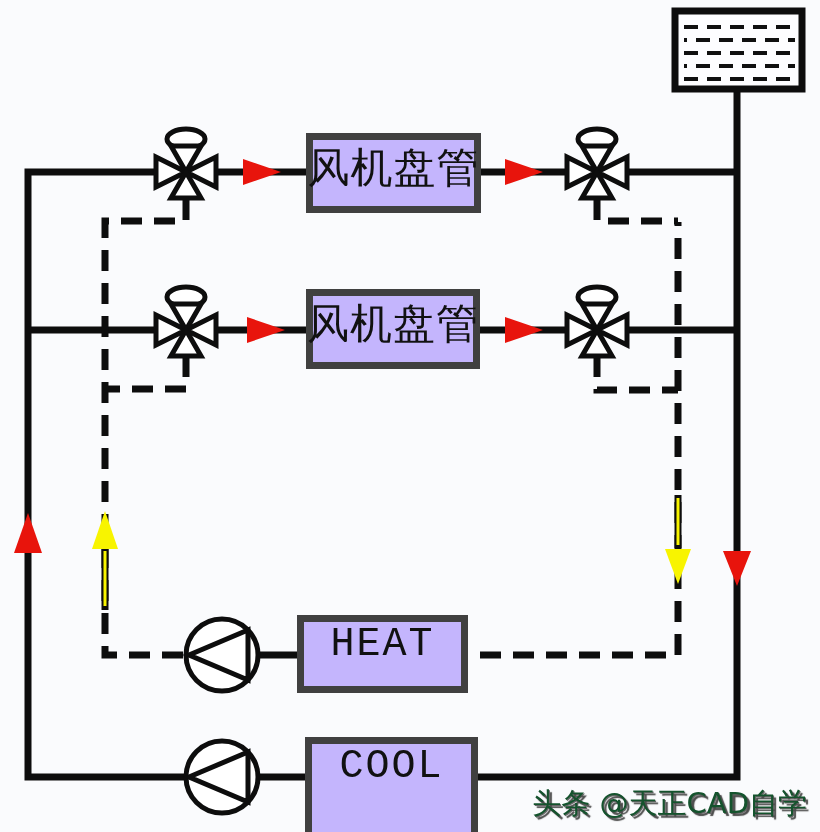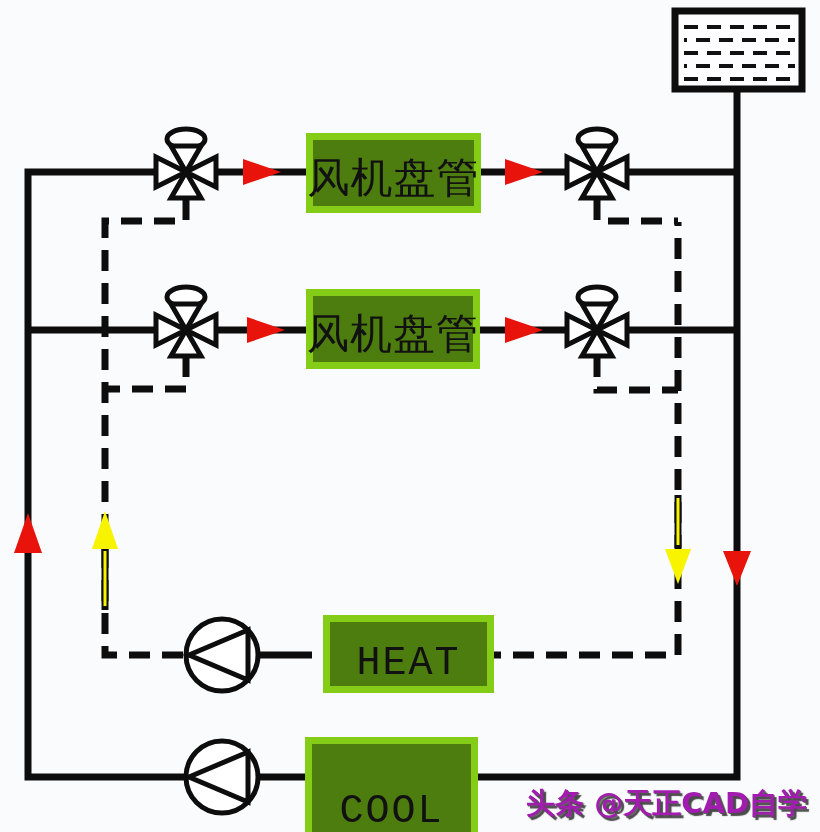--- a/index.html
+++ b/index.html
@@ -19,42 +19,42 @@
   .solid{fill:none;stroke:#0d0d0d;stroke-width:7;}
   .dashed{fill:none;stroke:#0d0d0d;stroke-width:7;stroke-dasharray:21 12;}
   .waterline{fill:none;stroke:#101010;stroke-width:4;stroke-dasharray:14 9;}
   .sym{fill:#ffffff;stroke:#0d0d0d;stroke-width:5;}
   .arrow-red{fill:#e8140c;stroke:none;}
   .arrow-yellow{fill:#f8f400;stroke:none;}
 
   .box{
     position:absolute;
     box-sizing:border-box;
-    border:7px solid #84cc16;
-    background:#4d7c0f;
-    display:flex;align-items:flex-end;justify-content:center;
+    border:7px solid #404040;
+    background:#c4b5fd;
+    display:flex;align-items:flex-start;justify-content:center;
   }
   .box-fan1{left:306px;top:133px;width:175px;height:80px;}
   .box-fan2{left:306px;top:289px;width:174px;height:80px;}
-  .box-heat{left:323px;top:615px;width:171px;height:78px;}
+  .box-heat{left:297px;top:615px;width:171px;height:78px;}
   .box-cool{left:305px;top:737px;width:173px;height:104px;}
 
   .cjk-label{
     font-family:"DejaVu Sans",sans-serif;
     font-size:42px;color:#111;letter-spacing:1px;white-space:nowrap;
   }
   .en-label{
     font-family:"Liberation Mono","DejaVu Sans Mono",monospace;
     font-size:40px;color:#111;letter-spacing:2px;white-space:nowrap;
   }
   .watermark{
     position:absolute;right:13px;bottom:8px;
     font-family:"DejaVu Sans",sans-serif;
-    font-size:29px;font-weight:700;
-    color:#a21caf;
+    font-size:29px;font-weight:400;
+    color:#14532d;
     text-shadow:3px 3px 1px #4b4b4b,1px 1px 0 #6a6a6a;
     white-space:nowrap;
   }
 </style>
 </head>
 <body>
 
 <div class="canvas">
 
   <svg width="820" height="832" viewBox="0 0 820 832">

